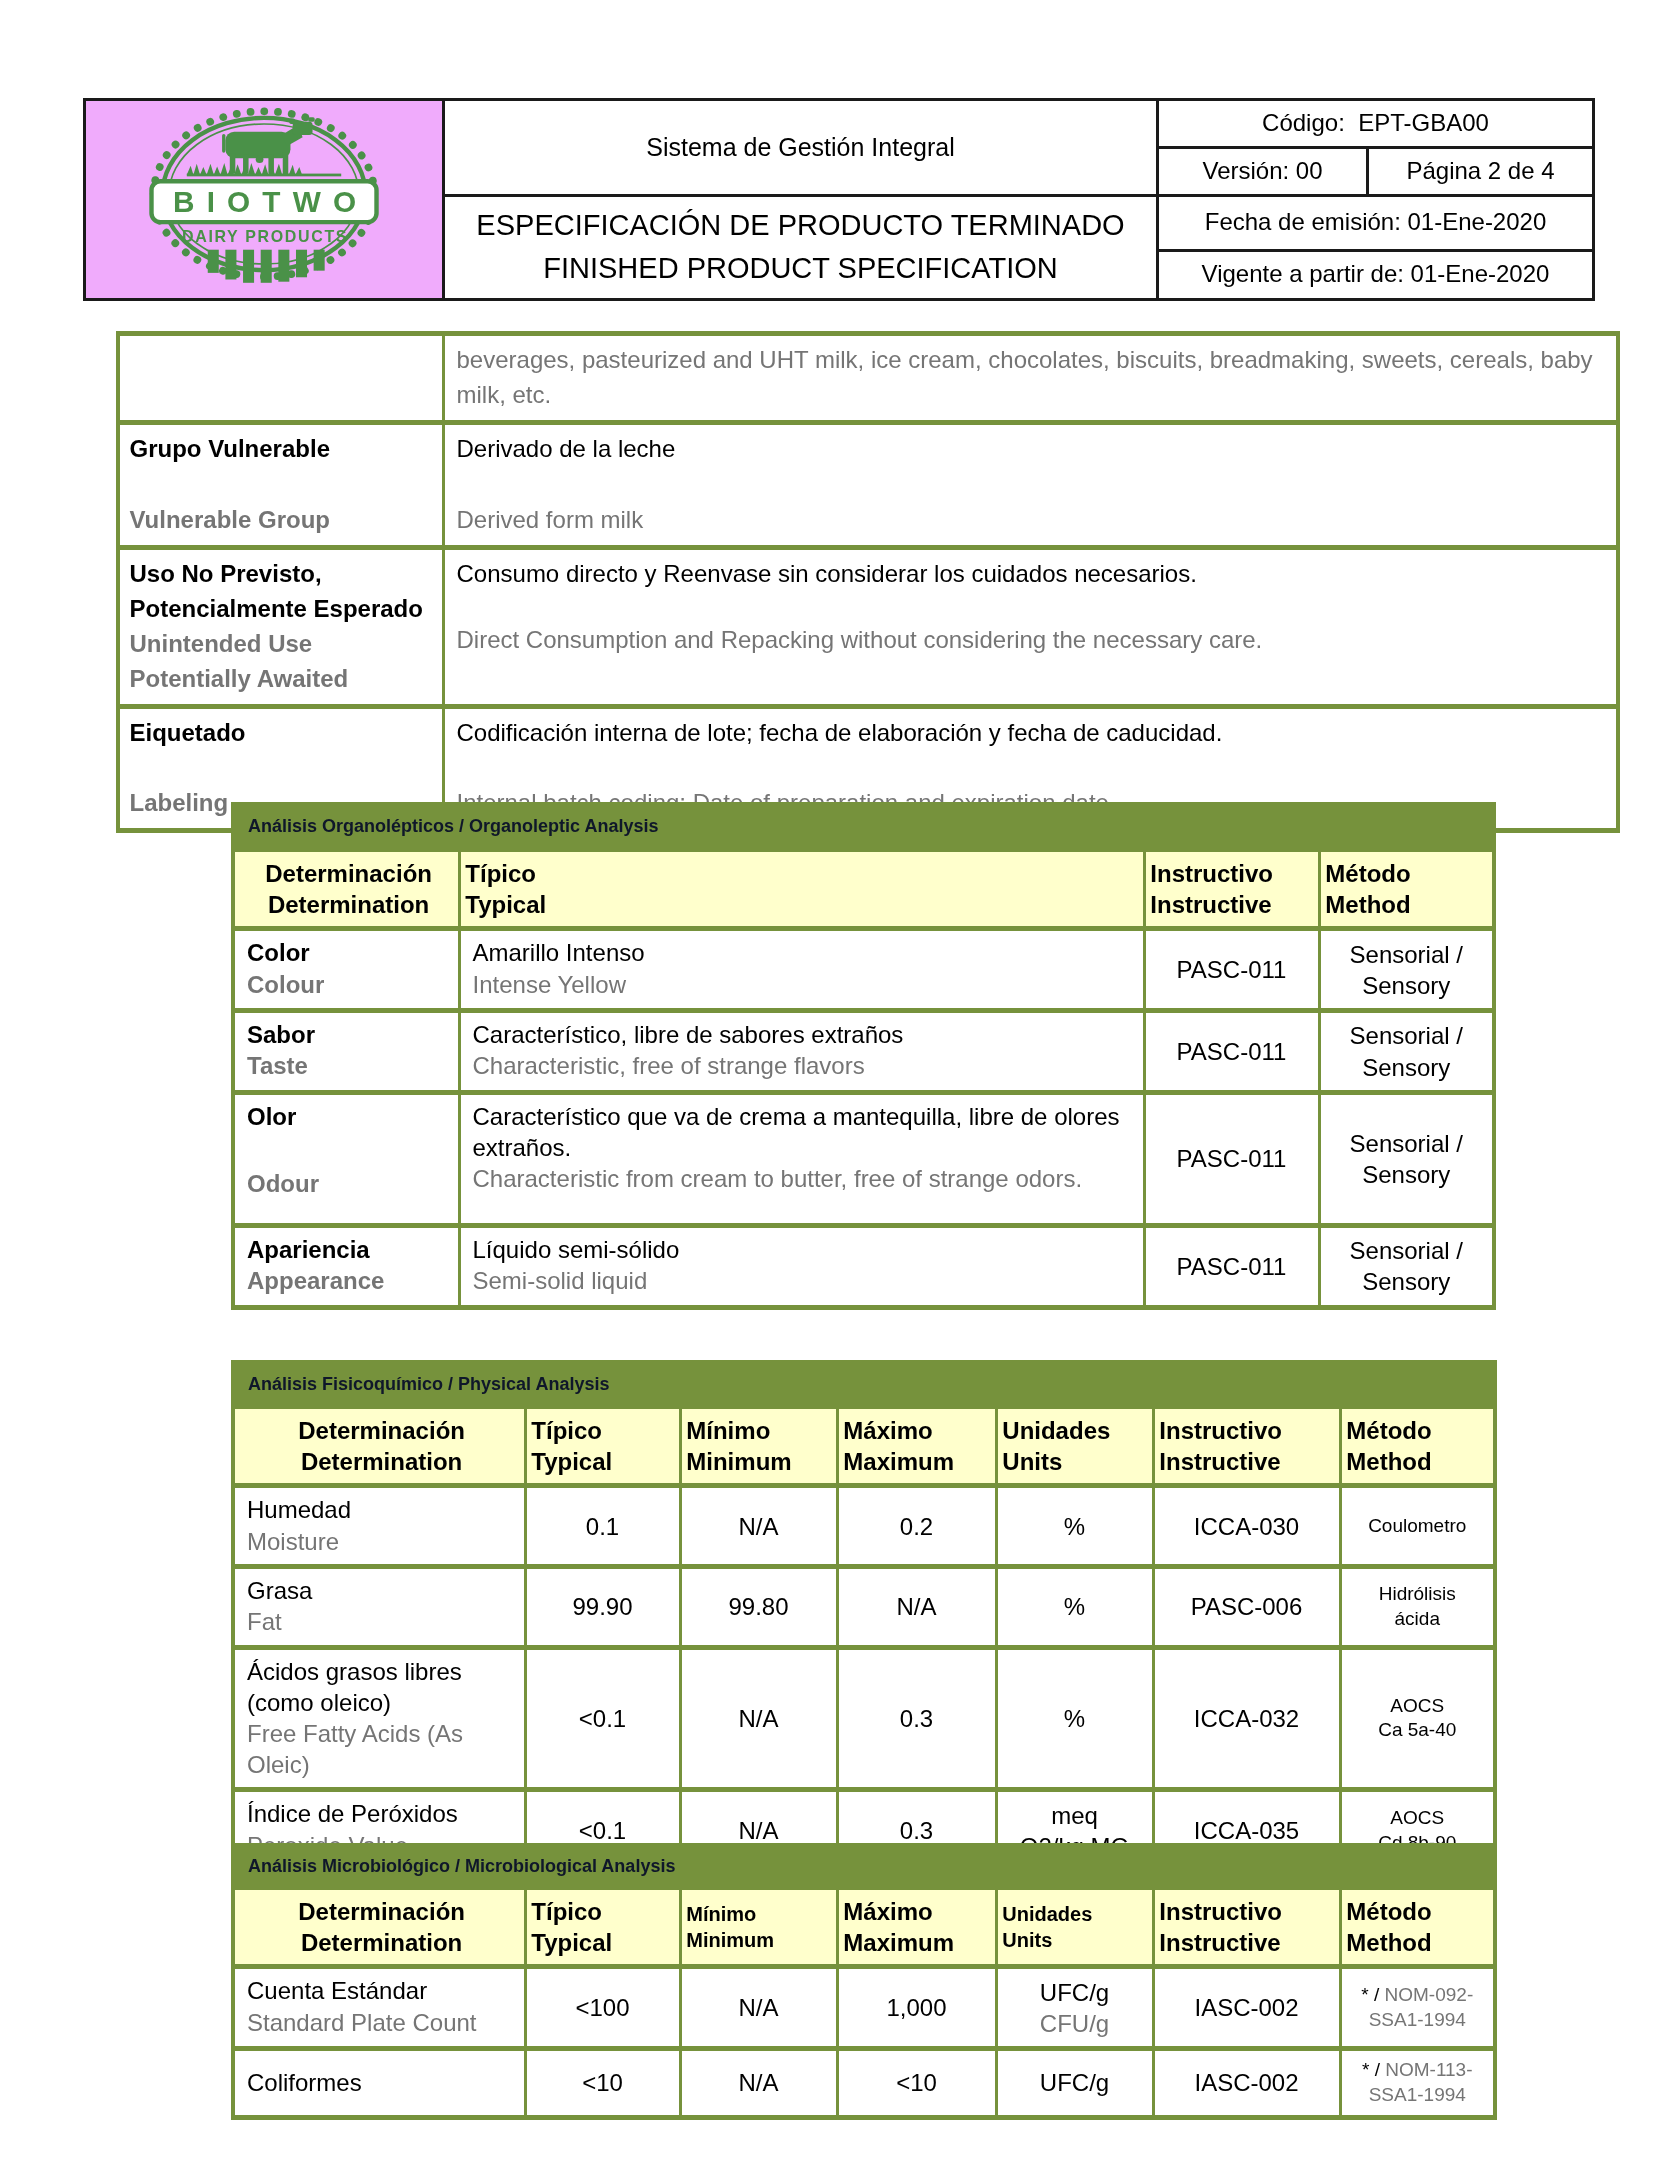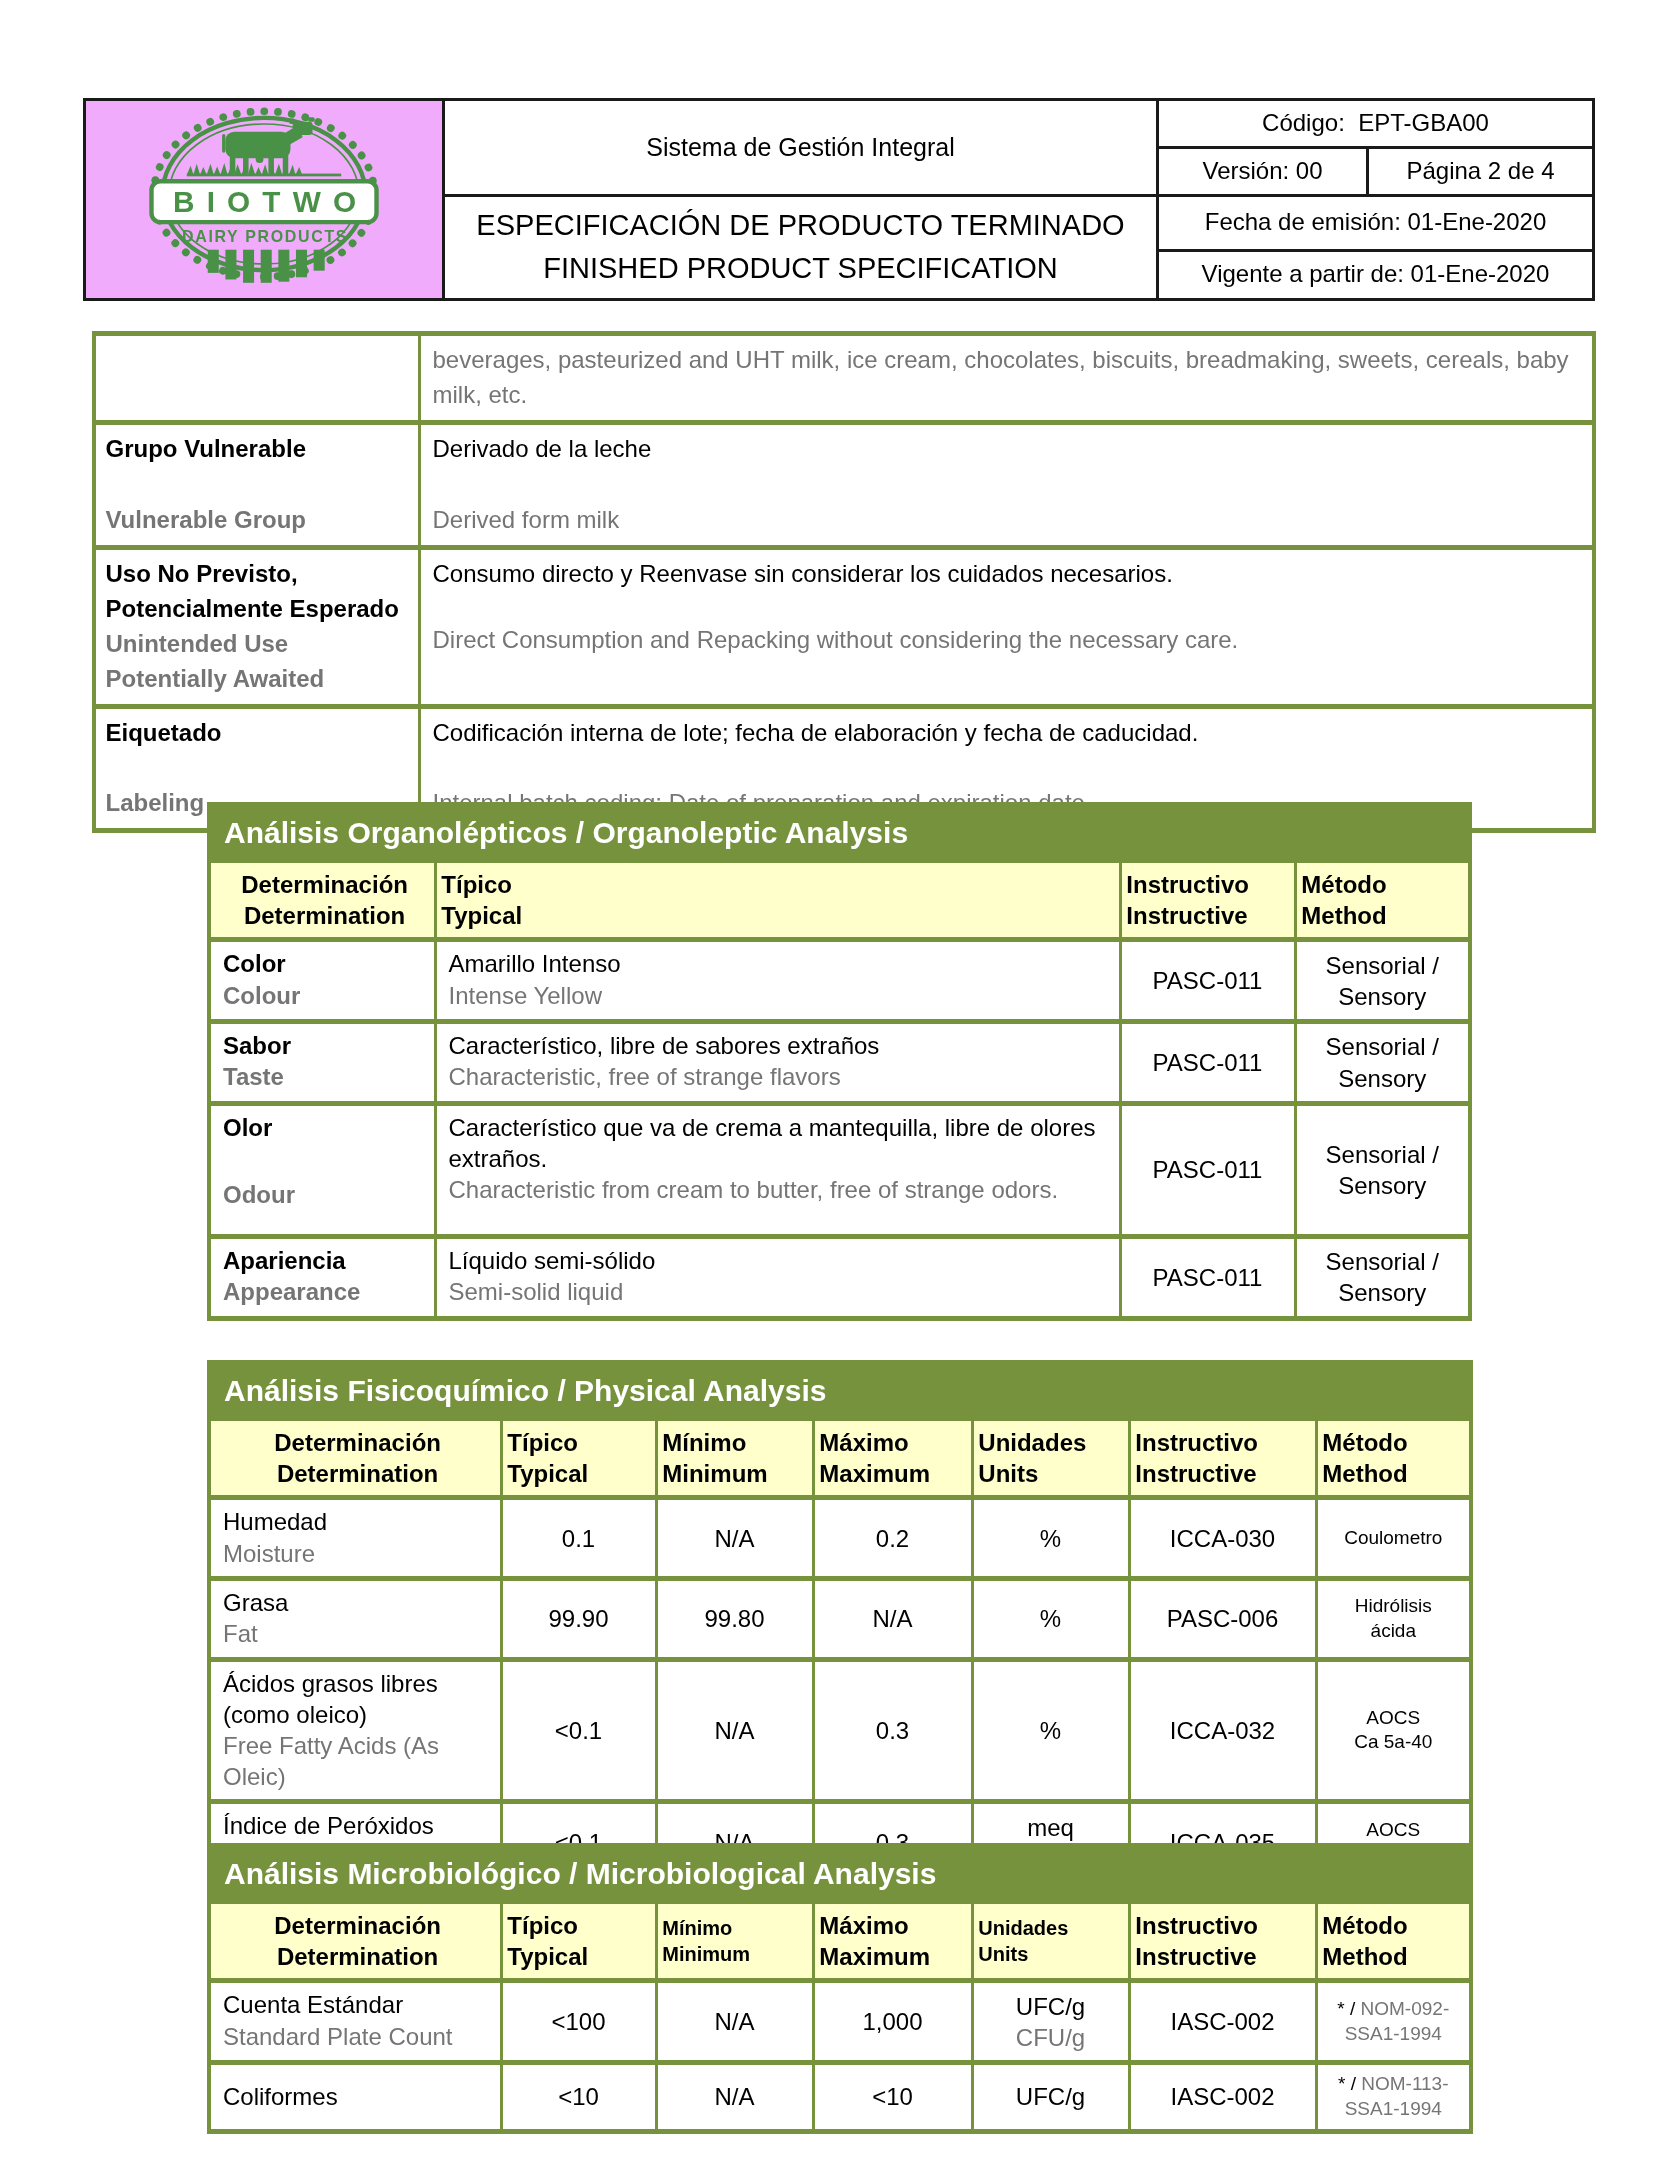--- a/index.html
+++ b/index.html
@@ -17,33 +17,33 @@
 
   
   .hdr{position:absolute;left:83px;top:98px;width:1509px;border:3.6px solid #1a1a1a;}
   .hdr td{border:3px solid #1a1a1a;text-align:center;vertical-align:middle;padding:2.4px 6px;overflow:hidden;}
   .hdr .sys{font-size:25px;}
   .hdr .doc-title{font-size:29px;line-height:1.5;}
   .hdr .meta{font-size:24px;}
   .logo-cell{background:#f0abfc;}
 
   
-  .grn{border:4.8px solid #76923C;}
+  .grn{border:4.8px solid #76923C;margin-left:24px;}
   .grn td,.grn th{
     border:3.6px solid #76923C;border-top-width:5.4px;border-bottom-width:5.4px;
     padding:7.2px 12px;vertical-align:top;text-align:left;overflow:hidden;
   }
   .info{position:absolute;left:92px;top:331px;width:1500px;}
   .info .lbl{padding-left:9.5px;}
 
   .an{position:absolute;left:207px;width:1262px;}
   .org{top:802px;} .phy{top:1360px;padding-left:16px;} .mic{top:1843px;}
   .an .band td{
-    background:#76923C;color:#ffffff;font-weight:bold;
-    vertical-align:middle;padding:6px 13px;font-size:30px;
+    background:#76923C;color:#0f172a;font-weight:bold;
+    vertical-align:middle;padding:6px 13px;font-size:18px;
   }
   .an th{background:#FFFFCC;font-weight:bold;vertical-align:middle;line-height:1.3;padding:6px 4.8px;}
   .an th.det{text-align:center;padding-left:9.5px;}
   .an td{line-height:1.3;}
   .an td.det,.an td.typ{padding-top:6px;}
   .an td.ctr{text-align:center;vertical-align:middle;}
   .org td.det .es-l{font-weight:bold;}
   .org td.det .en-l{font-weight:bold;}
   .met-sm{font-size:19px;line-height:1.3;}
   th.sm .blk{font-size:20px;}

